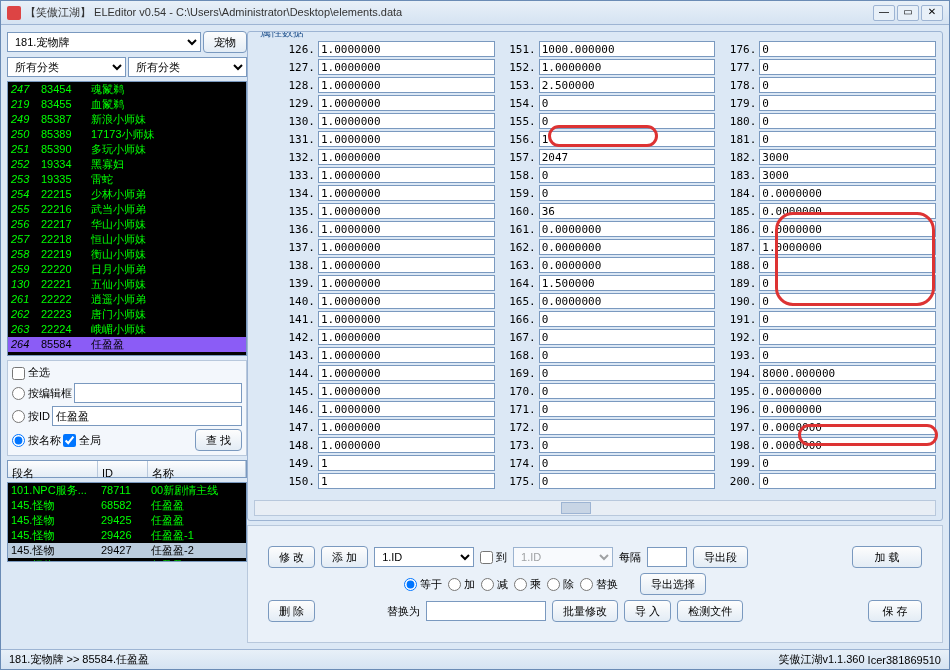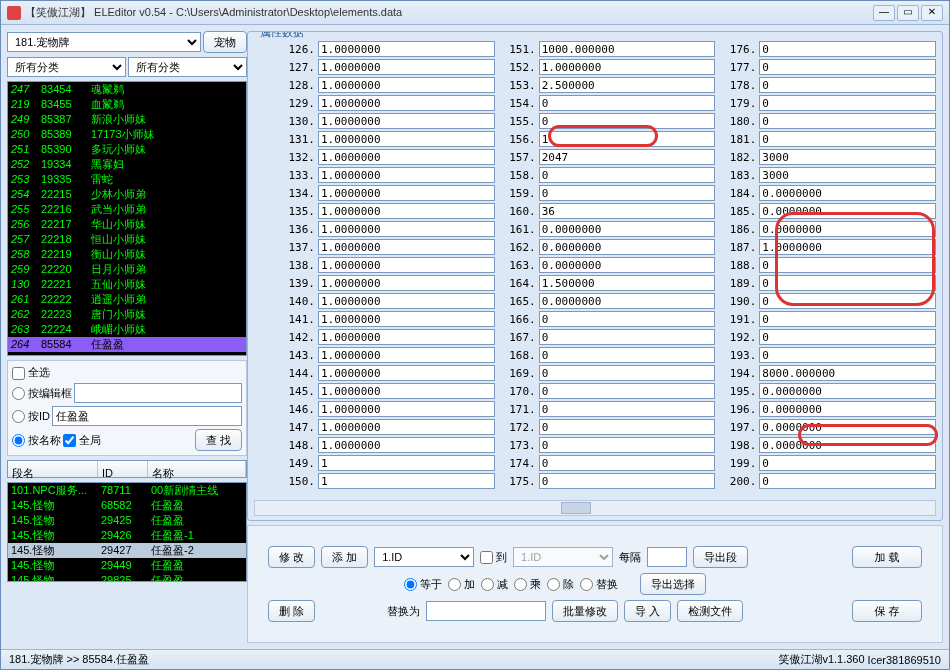--- a/index.html
+++ b/index.html
@@ -10,21 +10,21 @@
 .titlebar .title { flex: 1; color: #333; }
 .titlebar .winbtn { width: 22px; height: 16px; border: 1px solid #9db4d3; background: #e8f0f8; margin-left: 2px; text-align: center; line-height: 12px; font-size: 10px; cursor: pointer; border-radius: 2px; }
 .main { flex: 1; display: flex; padding: 6px; gap: 0; overflow: hidden; }
 .left { width: 240px; display: flex; flex-direction: column; gap: 4px; }
 .row { display: flex; gap: 2px; align-items: center; }
 .combo, .tinput { border: 1px solid #7a99bf; background: #fff; height: 20px; padding: 0 3px; font-size: 11px; }
 .combo { flex: 1; }
 .btn { border: 1px solid #7a99bf; background: linear-gradient(#fdfdfd,#e3ecf5); height: 22px; padding: 0 10px; cursor: pointer; border-radius: 4px; font-size: 11px; }
 .listbox { background: #000; color: #0f0; font-family: "NSimSun","SimSun",monospace; font-size: 12px; border: 1px solid #7a99bf; overflow-y: auto; }
 .listbox.big { height: 275px; }
-.listbox.small { height: 100px; }
+.listbox.small { height: 80px; }
 .lrow { display: flex; padding: 0 3px; line-height: 15px; cursor: pointer; white-space: nowrap; }
 .lrow.sel { background: #8b5cf6; color: #000; }
 .lrow span:nth-child(1){ width: 30px; font-style: italic; }
 .lrow span:nth-child(2){ width: 50px; }
 .lrow span:nth-child(3){ flex: 1; }
 .srow { display: flex; padding: 0 3px; line-height: 15px; cursor: pointer; white-space: nowrap; }
 .srow.sel { background: #bcd; color: #000; }
 .srow span:nth-child(1){ width: 90px; }
 .srow span:nth-child(2){ width: 50px; }
 .srow span:nth-child(3){ flex: 1; }
@@ -574,21 +574,21 @@
         </div>
         <div class="tr">
           <button class="btn">删 除</button>
           <span style="width:60px"></span>
           <span>替换为</span>
           <input class="tinput" style="width: 120px;">
           <button class="btn">批量修改</button>
           <button class="btn">导 入</button>
           <button class="btn">检测文件</button>
           <span class="spacer"></span>
-          <button class="btn" style="width:70px">保 存</button>
+          <button class="btn" style="width:54px">保 存</button>
         </div>
       </div>
     </div>
   </div>
 
   <div class="statusbar">
     <div class="sl">181.宠物牌 &gt;&gt; 85584.任盈盈</div>
     <div class="sr">笑傲江湖v1.1.360</div>
     <div class="sr">Icer381869510</div>
   </div>

